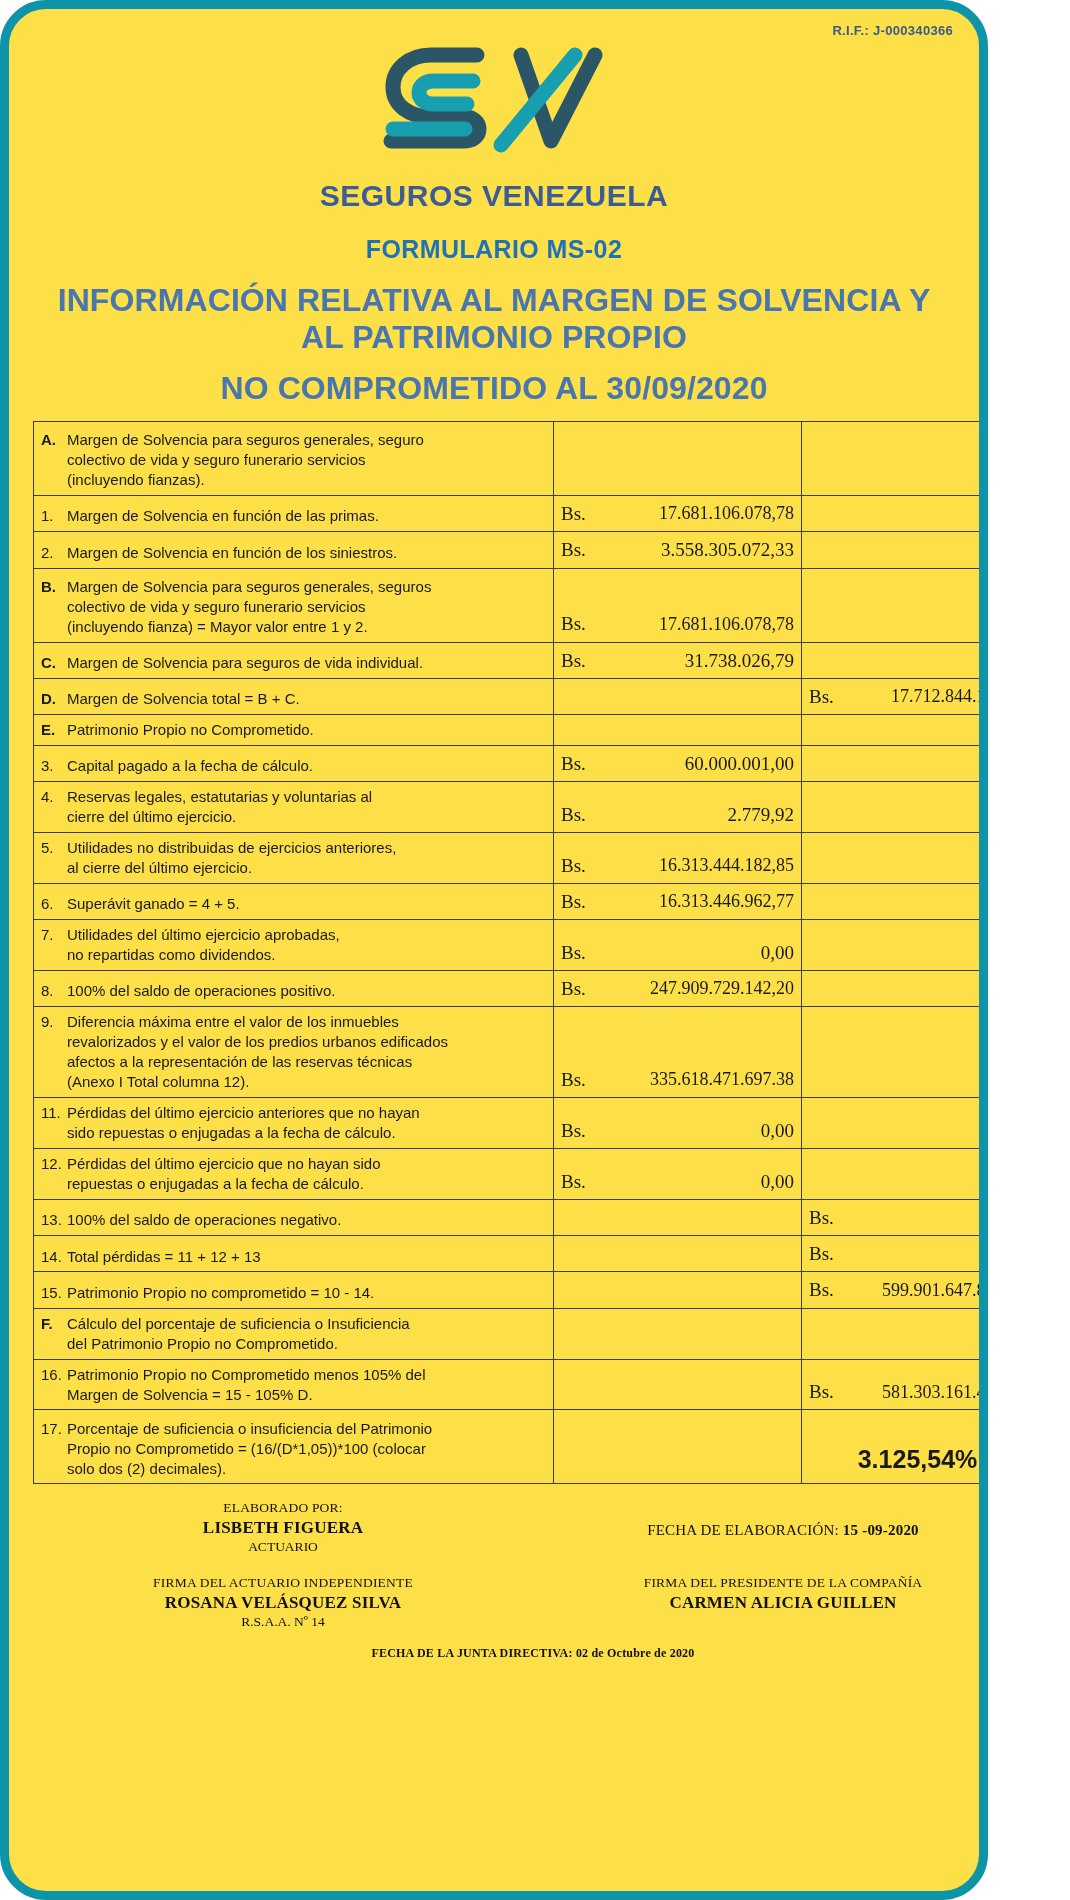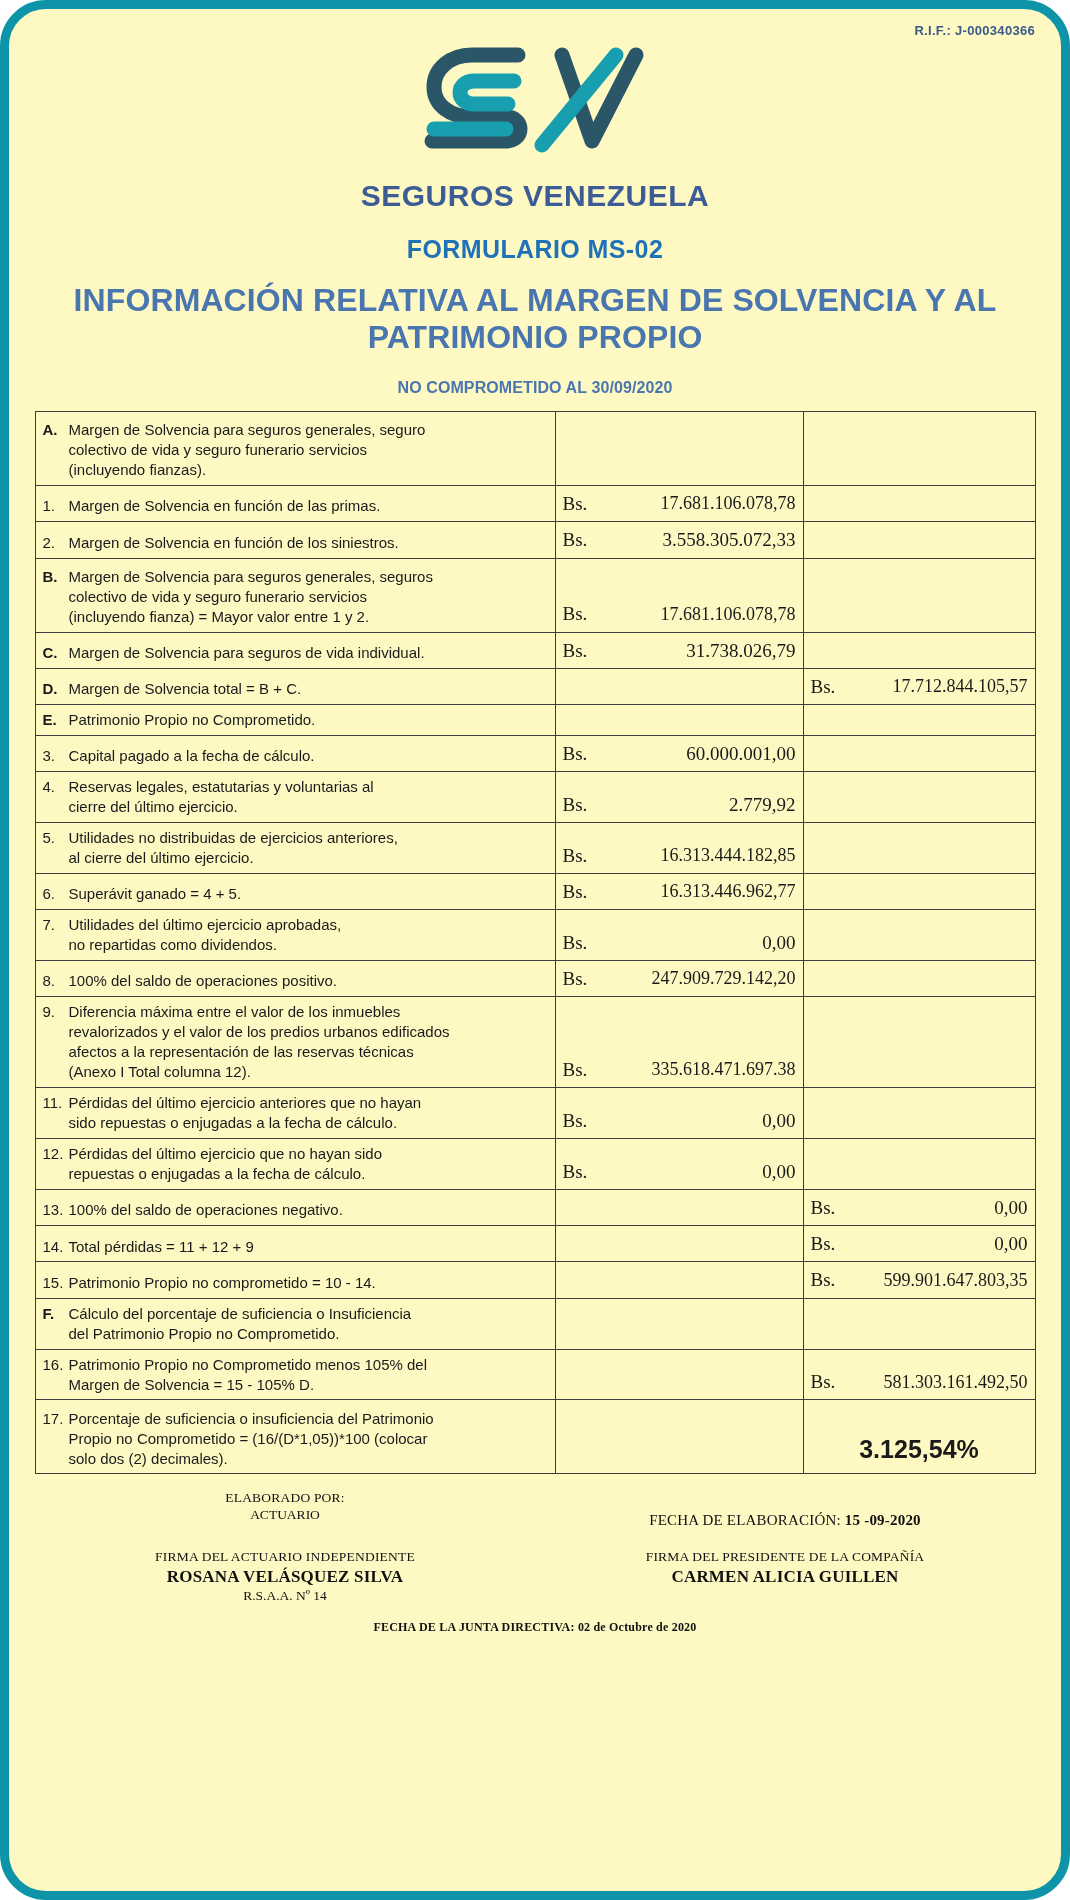--- a/index.html
+++ b/index.html
@@ -4,23 +4,23 @@
 <style>
   * { box-sizing: border-box; margin: 0; padding: 0; }
   html, body {
     width: 1070px;
     height: 1900px;
     background: #ffffff;
     font-family: "Liberation Sans", sans-serif;
   }
   .page {
     position: relative;
-    width: 1070px;
+    width: 988px;
     height: 1900px;
-    background: #fef9c3;
+    background: #fde047;
     border: 9px solid #0e94a9;
     border-radius: 46px;
     overflow: hidden;
   }
   .inner {
     position: relative;
     width: 100%;
     height: 100%;
     padding: 12px 24px 0 24px;
   }
@@ -61,21 +61,21 @@
     color: #1f72b8;
     letter-spacing: .4px;
   }
   .title-1, .title-2 {
     text-align: center;
     font-weight: bold;
     color: #4a76b0;
     letter-spacing: .1px;
   }
   .title-1 { margin-top: 18px; font-size: 32px; }
-  .title-2 { margin-top: 23px;  font-size: 16px; }
+  .title-2 { margin-top: 14px;  font-size: 32px; }
 
   
   table.ms02 {
     margin: 14px auto 0 auto;
     width: 1000px;
     border-collapse: collapse;
     table-layout: fixed;
     font-size: 15px;
     color: #1a1a1a;
   }
@@ -341,21 +341,21 @@
             <td class="c-label"><span class="lbl-num">13.</span><span class="lbl-body">100% del saldo de operaciones negativo.</span></td>
             <td class="c-mid empty"></td>
             <td class="c-right">
               <div class="val">
                 <span class="cur">Bs.</span>
                 <span class="amt">0,00</span>
               </div>
             </td>
           </tr>
           <tr>
-            <td class="c-label"><span class="lbl-num">14.</span><span class="lbl-body">Total pérdidas = 11 + 12 + 9</span></td>
+            <td class="c-label"><span class="lbl-num">14.</span><span class="lbl-body">Total pérdidas = 11 + 12 + 13</span></td>
             <td class="c-mid empty"></td>
             <td class="c-right">
               <div class="val">
                 <span class="cur">Bs.</span>
                 <span class="amt">0,00</span>
               </div>
             </td>
           </tr>
           <tr>
             <td class="c-label"><span class="lbl-num">15.</span><span class="lbl-body">Patrimonio Propio no comprometido = 10 - 14.</span></td>
@@ -389,20 +389,21 @@
               <div class="pct">3.125,54%</div>
             </td>
           </tr>
         </tbody>
   </table>
 
   <div class="footer">
     <div class="frow">
       <div class="fcol-l">
         <div class="f-small">ELABORADO POR:</div>
+        <div class="f-name">LISBETH FIGUERA</div>
         <div class="f-role">ACTUARIO</div>
       </div>
       <div class="fcol-r">
         <div class="f-date">
           <span>FECHA DE ELABORACIÓN:</span>
           <b>15 -09-2020</b>
         </div>
       </div>
     </div>
 

